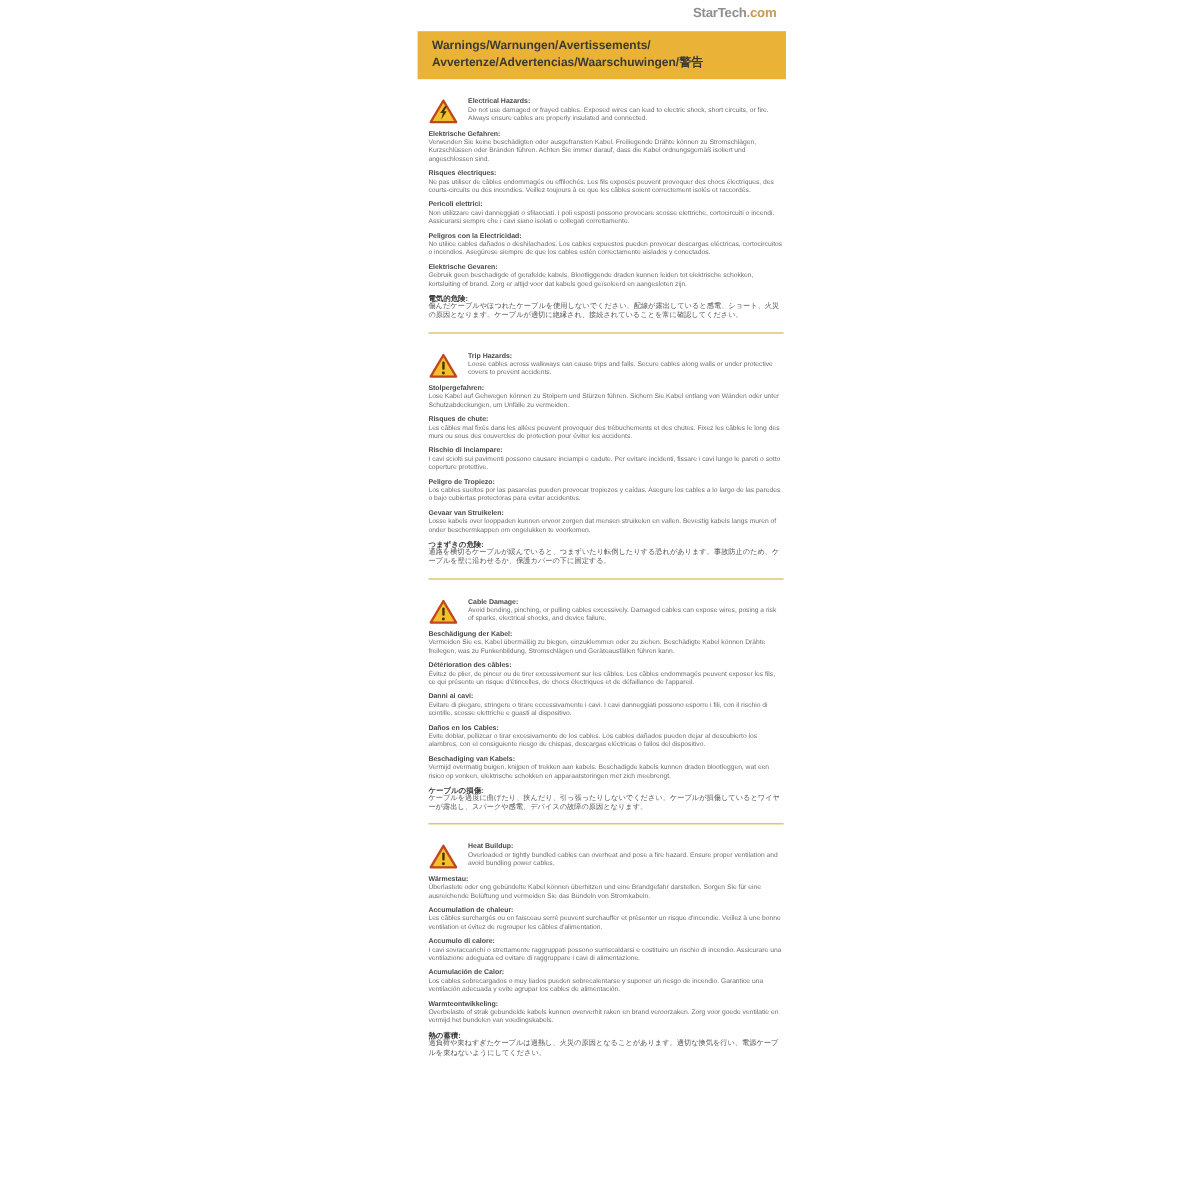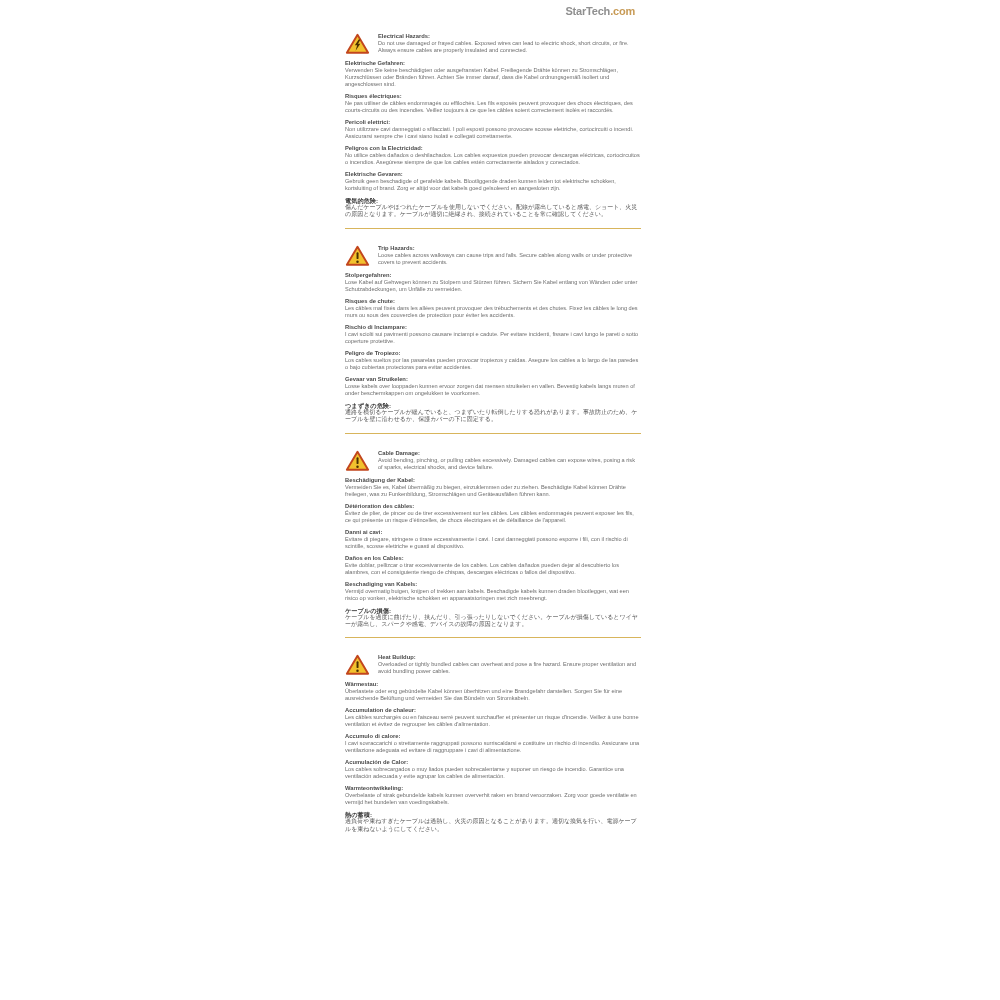--- a/index.html
+++ b/index.html
@@ -2,21 +2,21 @@
 <html><head>
 <meta charset="utf-8">
 <style>
   html,body{margin:0;padding:0;}
   body{
     width:1000px;height:1000px;background:#ffffff;
     font-family:"Liberation Sans", sans-serif;
     -webkit-font-smoothing:antialiased;
   }
   .doc{
-    position:absolute;left:336px;top:0;width:307px;
+    position:absolute;left:348px;top:0;width:307px;
     color:#6e6e6e;
   }
   .logo{
     text-align:right;margin:5px 8px 0 0;
     font-size:11px;font-weight:bold;color:#8f8f8f;letter-spacing:-0.2px;
   }
   .logo .suffix{color:#c79a55;font-weight:bold;}
   .banner{
     margin-top:9px;background:#EAB236;color:#3C3A33;
     padding:6px 12px 7px 12px;
@@ -35,20 +35,24 @@
   .jp .lb-b{color:#555555;font-size:6.0px;line-height:7.4px;}
   .divider{border:none;border-top:1px solid #D8B55C;margin:9px 0 0 0;}
 </style>
 </head>
 <body>
 
 <div class="doc">
 
   <div class="logo"><span>StarTech</span><span class="suffix">.com</span></div>
 
+  <div class="banner">
+    <div>Warnings/Warnungen/Avertissements/</div>
+    <div>Avvertenze/Advertencias/Waarschuwingen/警告</div>
+  </div>
 
   <div id="sections-root">
   <section class="warn-section">
     <div class="sec-head">
       <div class="tri">
         <svg viewBox="0 0 34 30" width="25" height="22" aria-hidden="true">
           <path d="M17 2.5 L31.5 27 L2.5 27 Z" fill="#F2C12E" stroke="#C2461D" stroke-width="2.6" stroke-linejoin="round"></path>
           <g class="glyph-bolt">
                 <path d="M18.6 9 L13.4 16.6 h3.1 l-2.1 7.6 6.4-9.5 h-3.1 l3.4-5.7 z" fill="#4a3000"></path>
               </g>

